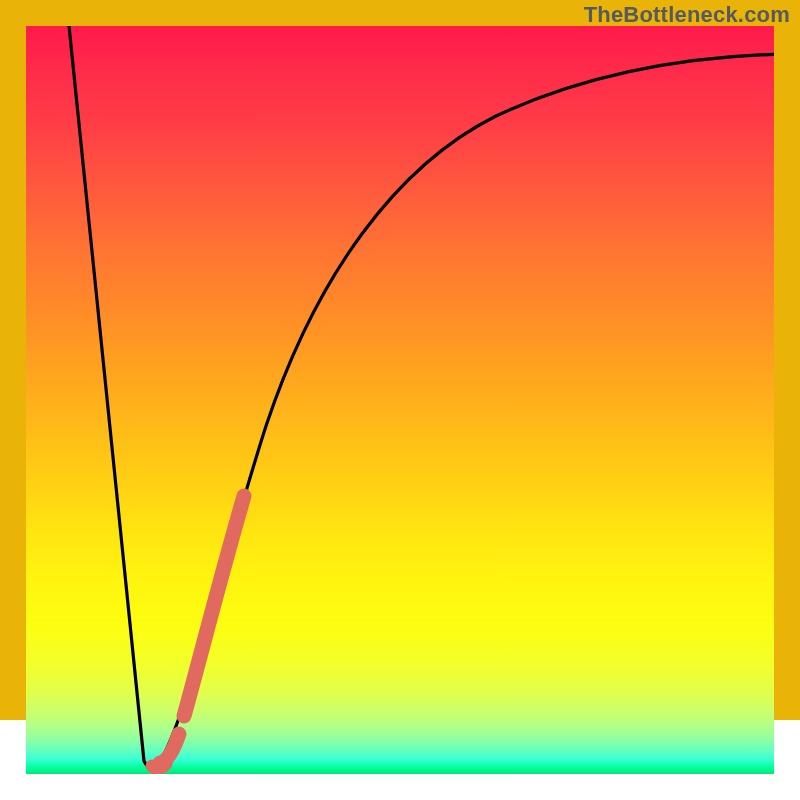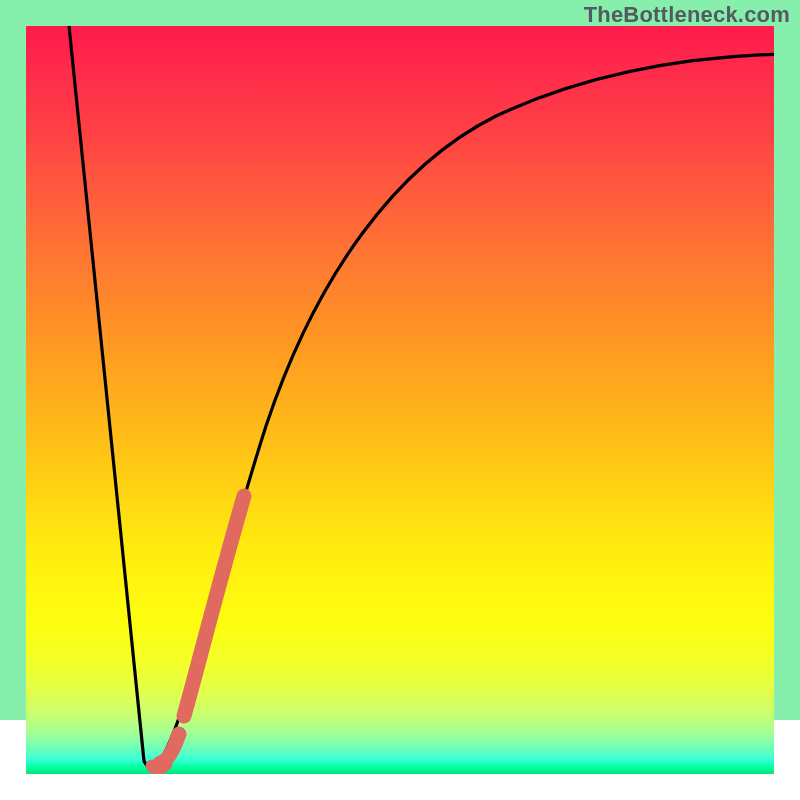--- a/index.html
+++ b/index.html
@@ -7,21 +7,21 @@
     padding: 0;
     width: 800px;
     height: 800px;
     overflow: hidden;
     font-family: Arial, Helvetica, sans-serif;
   }
   .frame {
     position: relative;
     width: 800px;
     height: 720px;
-    background: #86efac;
+    background: #eab308;
     box-sizing: border-box;
   }
   .attribution {
     position: absolute;
     top: 2px;
     right: 10px;
     color: #555a5f;
     font-size: 22px;
     font-weight: 600;
     z-index: 5;

